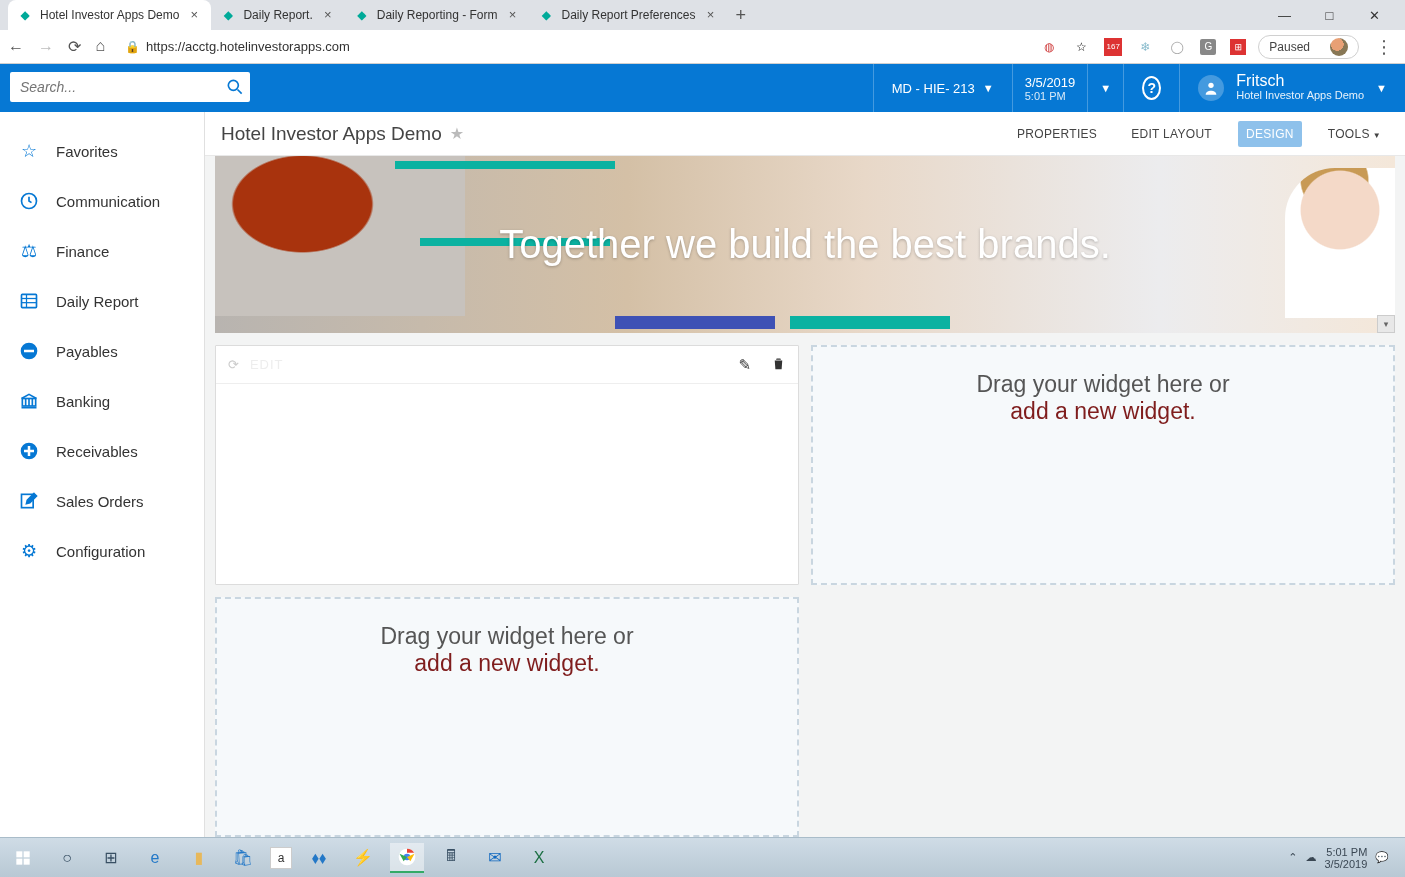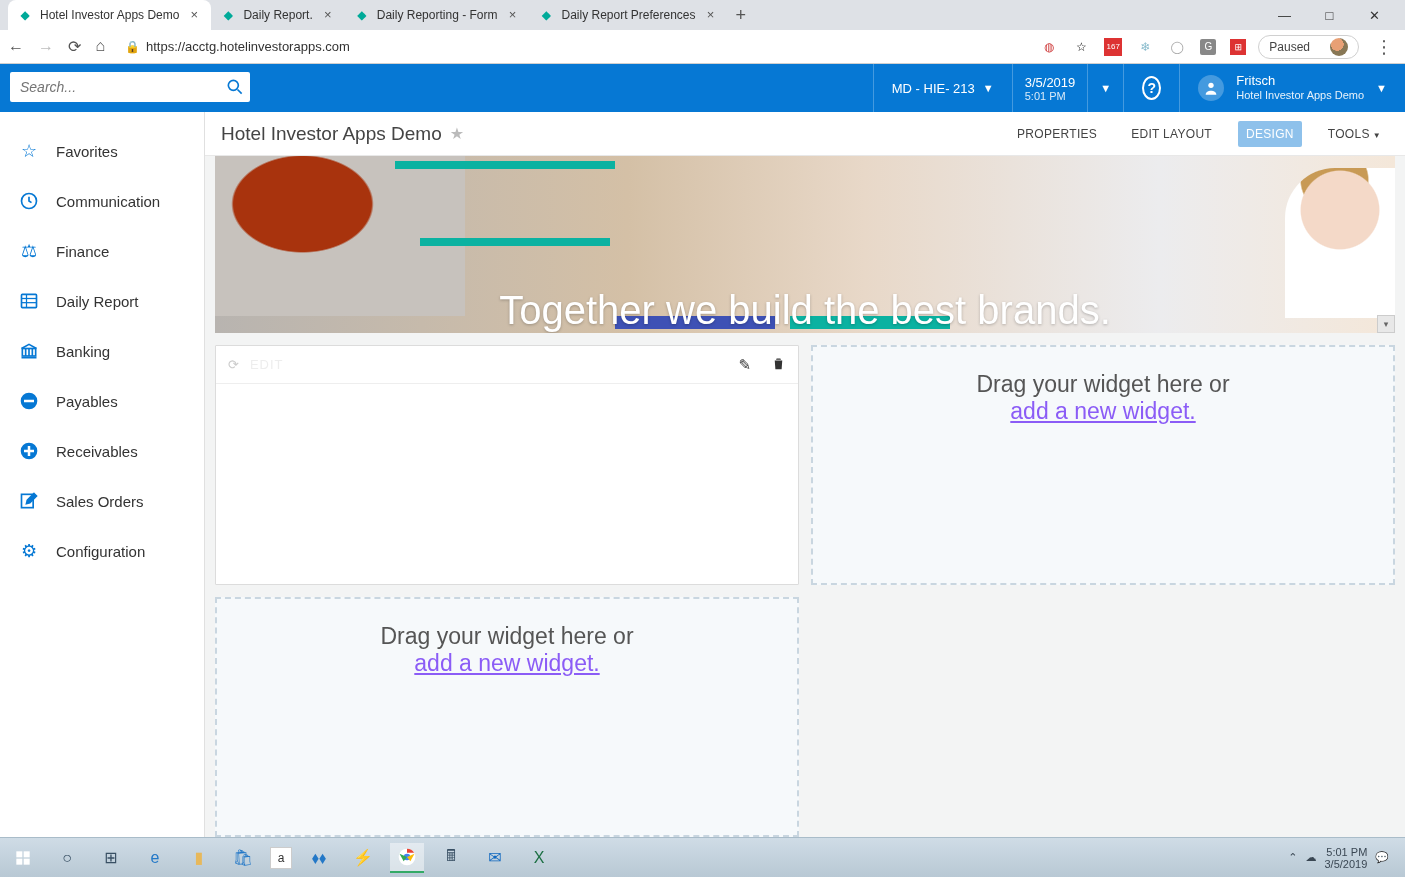--- a/index.html
+++ b/index.html
@@ -45,56 +45,56 @@
 .hcell .chev { font-size: 11px; }
 .date-cell { flex-direction: column; align-items: flex-start; justify-content: center; gap: 0; padding: 0 12px; }
 .date-cell .dline { font-size: 13px; }
 .date-cell .tline { font-size: 11px; opacity: 0.85; }
 .date-chev { border-left: 1px solid rgba(255,255,255,0.25); width: 36px; display: flex; align-items: center; justify-content: center; cursor: pointer; }
 .help-cell { width: 56px; justify-content: center; }
 .help-circ { width: 24px; height: 24px; border: 2px solid #fff; border-radius: 50%; display: flex; align-items: center; justify-content: center; font-weight: bold; font-size: 14px; }
 .user-cell { gap: 12px; }
 .user-ico { width: 26px; height: 26px; background: rgba(255,255,255,0.25); border-radius: 50%; display: flex; align-items: center; justify-content: center; }
 .user-txt { display: flex; flex-direction: column; line-height: 15px; }
-.user-txt .uname { font-size: 13px; }
+.user-txt .uname { font-size: 16px; }
 .user-txt .ucomp { font-size: 11px; opacity: 0.9; }
 
 
 .main { flex: 1; display: flex; overflow: hidden; }
 .sidebar { width: 205px; background: #fff; border-right: 1px solid #e0e0e0; padding-top: 14px; }
 .sidebar-item { display: flex; align-items: center; gap: 16px; padding: 14px 18px; cursor: pointer; color: #333; font-size: 15px; }
 .sidebar-item .sicon { width: 22px; height: 22px; display: flex; align-items: center; justify-content: center; color: #0678d4; font-size: 18px; }
 
 .content { flex: 1; background: #f3f4f4; overflow-y: auto; display: flex; flex-direction: column; }
 .page-bar { background: #fff; height: 48px; display: flex; align-items: center; padding: 0 16px; border-bottom: 1px solid #e8e8e8; }
 .page-title { font-size: 19px; color: #444; }
 .star { color: #bbb; margin-left: 8px; font-size: 16px; }
 .page-tools { margin-left: auto; display: flex; align-items: center; gap: 18px; font-size: 12px; color: #444; }
 .page-tools .ptool { cursor: pointer; letter-spacing: 0.3px; padding: 6px 8px; }
 .page-tools .ptool.active { background: #0678d4; color: #fff; opacity: 0.45; border-radius: 2px; }
 .page-tools .ptool .tri { font-size: 8px; margin-left: 3px; }
 
-.hero { height: 193px; margin: 0 10px 12px 10px; position: relative; overflow: hidden; background: linear-gradient(90deg, #b8b4b0 0%, #d4c0a6 35%, #e8d8c8 55%, #ececee 80%, #f4e7d9 100%); display: flex; align-items: flex-end; justify-content: center; }
+.hero { height: 193px; margin: 0 10px 12px 10px; position: relative; overflow: hidden; background: linear-gradient(90deg, #b8b4b0 0%, #d4c0a6 35%, #e8d8c8 55%, #ececee 80%, #f4e7d9 100%); display: flex; align-items: center; justify-content: center; }
 .hero-person-left { position: absolute; left: 0; top: 0; width: 250px; height: 160px; background: radial-gradient(ellipse at 35% 30%, #a8330d 0 30%, transparent 31%), #c7c2bd; }
 .hero-person-right { position: absolute; right: 0; top: 12px; width: 110px; height: 150px; background: radial-gradient(circle at 50% 28%, #f4d9c8 0 32%, transparent 33%), radial-gradient(circle at 45% 8%, #c89a55 0 22%, transparent 23%), #fff; border-top-left-radius: 50px; }
 .hero-text { color: #fff; font-size: 40px; font-weight: 300; text-shadow: 0 1px 3px rgba(0,0,0,0.25); z-index: 2; }
 .hero-bar-top { position: absolute; top: 5px; left: 180px; width: 220px; height: 8px; background: #0bb2a1; }
 .hero-bar-mid { position: absolute; top: 82px; left: 205px; width: 190px; height: 8px; background: #0bb2a1; }
 .hero-bar-b1 { position: absolute; bottom: 4px; left: 400px; width: 160px; height: 13px; background: #3e51b5; }
 .hero-bar-b2 { position: absolute; bottom: 4px; left: 575px; width: 160px; height: 13px; background: #0bb2a1; }
 .hero-scroll { position: absolute; right: 0; bottom: 0; background: #e8e8e8; width: 18px; height: 18px; display: flex; align-items: center; justify-content: center; font-size: 9px; color: #666; cursor: pointer; border: 1px solid #ccc; }
 
 .widget-grid { display: grid; grid-template-columns: 1fr 1fr; gap: 12px; margin: 0 10px 12px 10px; }
 .widget-box { background: #fff; border: 1px solid #dcdcdc; border-radius: 1px; min-height: 240px; }
 .widget-head { display: flex; align-items: center; height: 38px; border-bottom: 1px solid #eee; padding: 0 12px; }
 .widget-head .wh-left { color: #ccc; font-size: 13px; letter-spacing: 1px; }
 .widget-head .wh-actions { margin-left: auto; display: flex; gap: 20px; color: #333; }
 .widget-head .wh-actions span { cursor: pointer; font-size: 15px; }
 .drop-zone { border: 2px dashed #c9d6e0; background: #f6f9fb; min-height: 240px; display: flex; flex-direction: column; align-items: center; justify-content: flex-start; padding-top: 24px; color: #555; font-size: 23px; }
-.drop-zone a { color: #8b5cf6; text-decoration: underline; cursor: pointer; }
+.drop-zone a { color: #7f1d1d; cursor: pointer; }
 .widget-grid2 { display: grid; grid-template-columns: 1fr 1fr; gap: 12px; margin: 0 10px; }
 
 
 .taskbar { height: 40px; background: linear-gradient(#cfdce6, #b8c8d4); display: flex; align-items: center; padding: 0 6px; gap: 10px; border-top: 1px solid #a9bcc9; }
 .tbtn { width: 34px; height: 30px; display: flex; align-items: center; justify-content: center; cursor: pointer; font-size: 16px; color: #395064; }
 .tbtn.active { background: rgba(255,255,255,0.45); border-bottom: 2px solid #3a6; }
 .tray { margin-left: auto; display: flex; align-items: center; gap: 8px; font-size: 11px; color: #3a4753; padding-right: 10px; }
 .tray-time { text-align: right; line-height: 12px; }
 
 
@@ -226,39 +226,39 @@
             <rect x="3" y="4" width="18" height="16" rx="1" fill="none" stroke="currentColor" stroke-width="2"></rect>
             <line x1="3" y1="9" x2="21" y2="9" stroke="currentColor" stroke-width="1.5"></line>
             <line x1="3" y1="14" x2="21" y2="14" stroke="currentColor" stroke-width="1.5"></line>
             <line x1="9" y1="4" x2="9" y2="20" stroke="currentColor" stroke-width="1.5"></line>
           </svg>
       </span>
       <span>Daily Report</span>
     </div>
     <div class="sidebar-item">
       <span class="sicon">
+        <svg class="isvg" viewBox="0 0 24 24" fill="currentColor">
+            <circle cx="12" cy="12" r="10"></circle>
+            <rect x="6" y="10.5" width="12" height="3" fill="#fff"></rect>
+          </svg>
+      </span>
+      <span>Payables</span>
+    </div>
+    <div class="sidebar-item">
+      <span class="sicon">
         <svg class="isvg" viewBox="0 0 24 24" fill="none" stroke="currentColor" stroke-width="2">
             <path d="M3 9l9-5 9 5"></path>
             <rect x="4" y="9" width="16" height="9"></rect>
             <line x1="8" y1="9" x2="8" y2="18"></line>
             <line x1="12" y1="9" x2="12" y2="18"></line>
             <line x1="16" y1="9" x2="16" y2="18"></line>
             <line x1="3" y1="20" x2="21" y2="20"></line>
           </svg>
       </span>
       <span>Banking</span>
-    </div>
-    <div class="sidebar-item">
-      <span class="sicon">
-        <svg class="isvg" viewBox="0 0 24 24" fill="currentColor">
-            <circle cx="12" cy="12" r="10"></circle>
-            <rect x="6" y="10.5" width="12" height="3" fill="#fff"></rect>
-          </svg>
-      </span>
-      <span>Payables</span>
     </div>
     <div class="sidebar-item">
       <span class="sicon">
         <svg class="isvg" viewBox="0 0 24 24" fill="currentColor">
             <circle cx="12" cy="12" r="10"></circle>
             <rect x="6" y="10.5" width="12" height="3" fill="#fff"></rect>
             <rect x="10.5" y="6" width="3" height="12" fill="#fff"></rect>
           </svg>
       </span>
       <span>Receivables</span>

